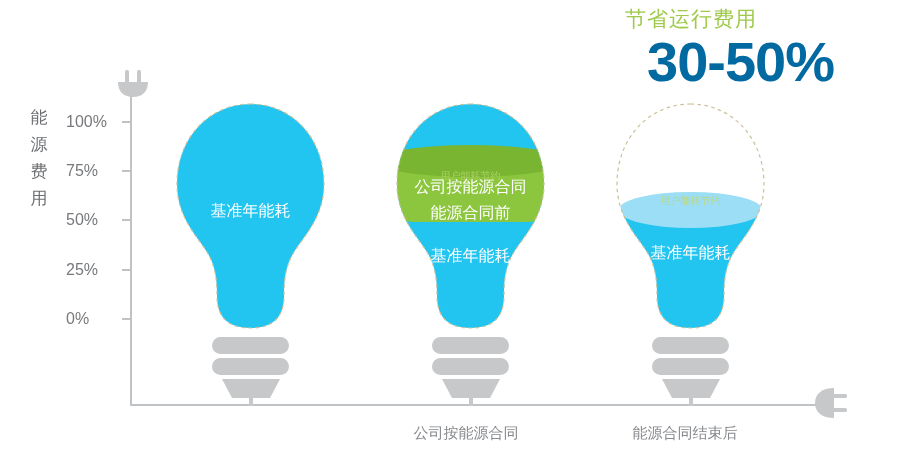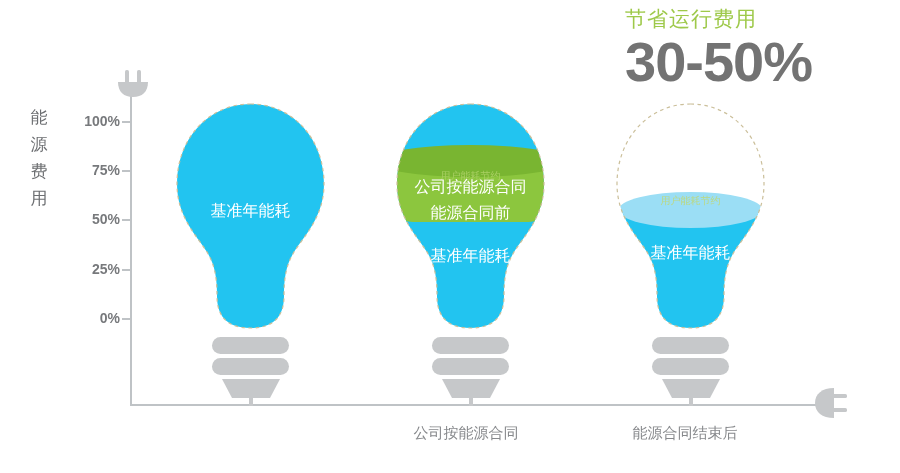--- a/index.html
+++ b/index.html
@@ -32,24 +32,25 @@
   .headline .sub {
     font-size: 21px;
     color: #9ec94a;
     letter-spacing: 1px;
     line-height: 26px;
     white-space: nowrap;
   }
   .headline .big {
     font-size: 56px;
     font-weight: bold;
-    color: #737373;
+    color: #0369a1;
     line-height: 60px;
     letter-spacing: -1px;
     white-space: nowrap;
+    margin-left: 22px;
   }
 
   
   .y-axis-line {
     left: 130px;
     top: 88px;
     width: 2px;
     height: 318px;
     background: #bfc3c6;
   }
@@ -67,25 +68,24 @@
     font-size: 17px;
     color: #6d6f72;
     line-height: 27px;
     text-align: center;
     letter-spacing: 0;
   }
   .y-axis-title span { display: block; }
 
   .ytick-label {
     width: 54px;
-    text-align: right;
-    font-size: 14px;
+    text-align: left;
+    font-size: 16px;
     color: #77797c;
     left: 66px;
-    font-weight: bold;
   }
   .ytick-mark {
     left: 122px;
     width: 9px;
     height: 2px;
     background: #bfc3c6;
   }
 
   .xtick-label {
     font-size: 15px;

